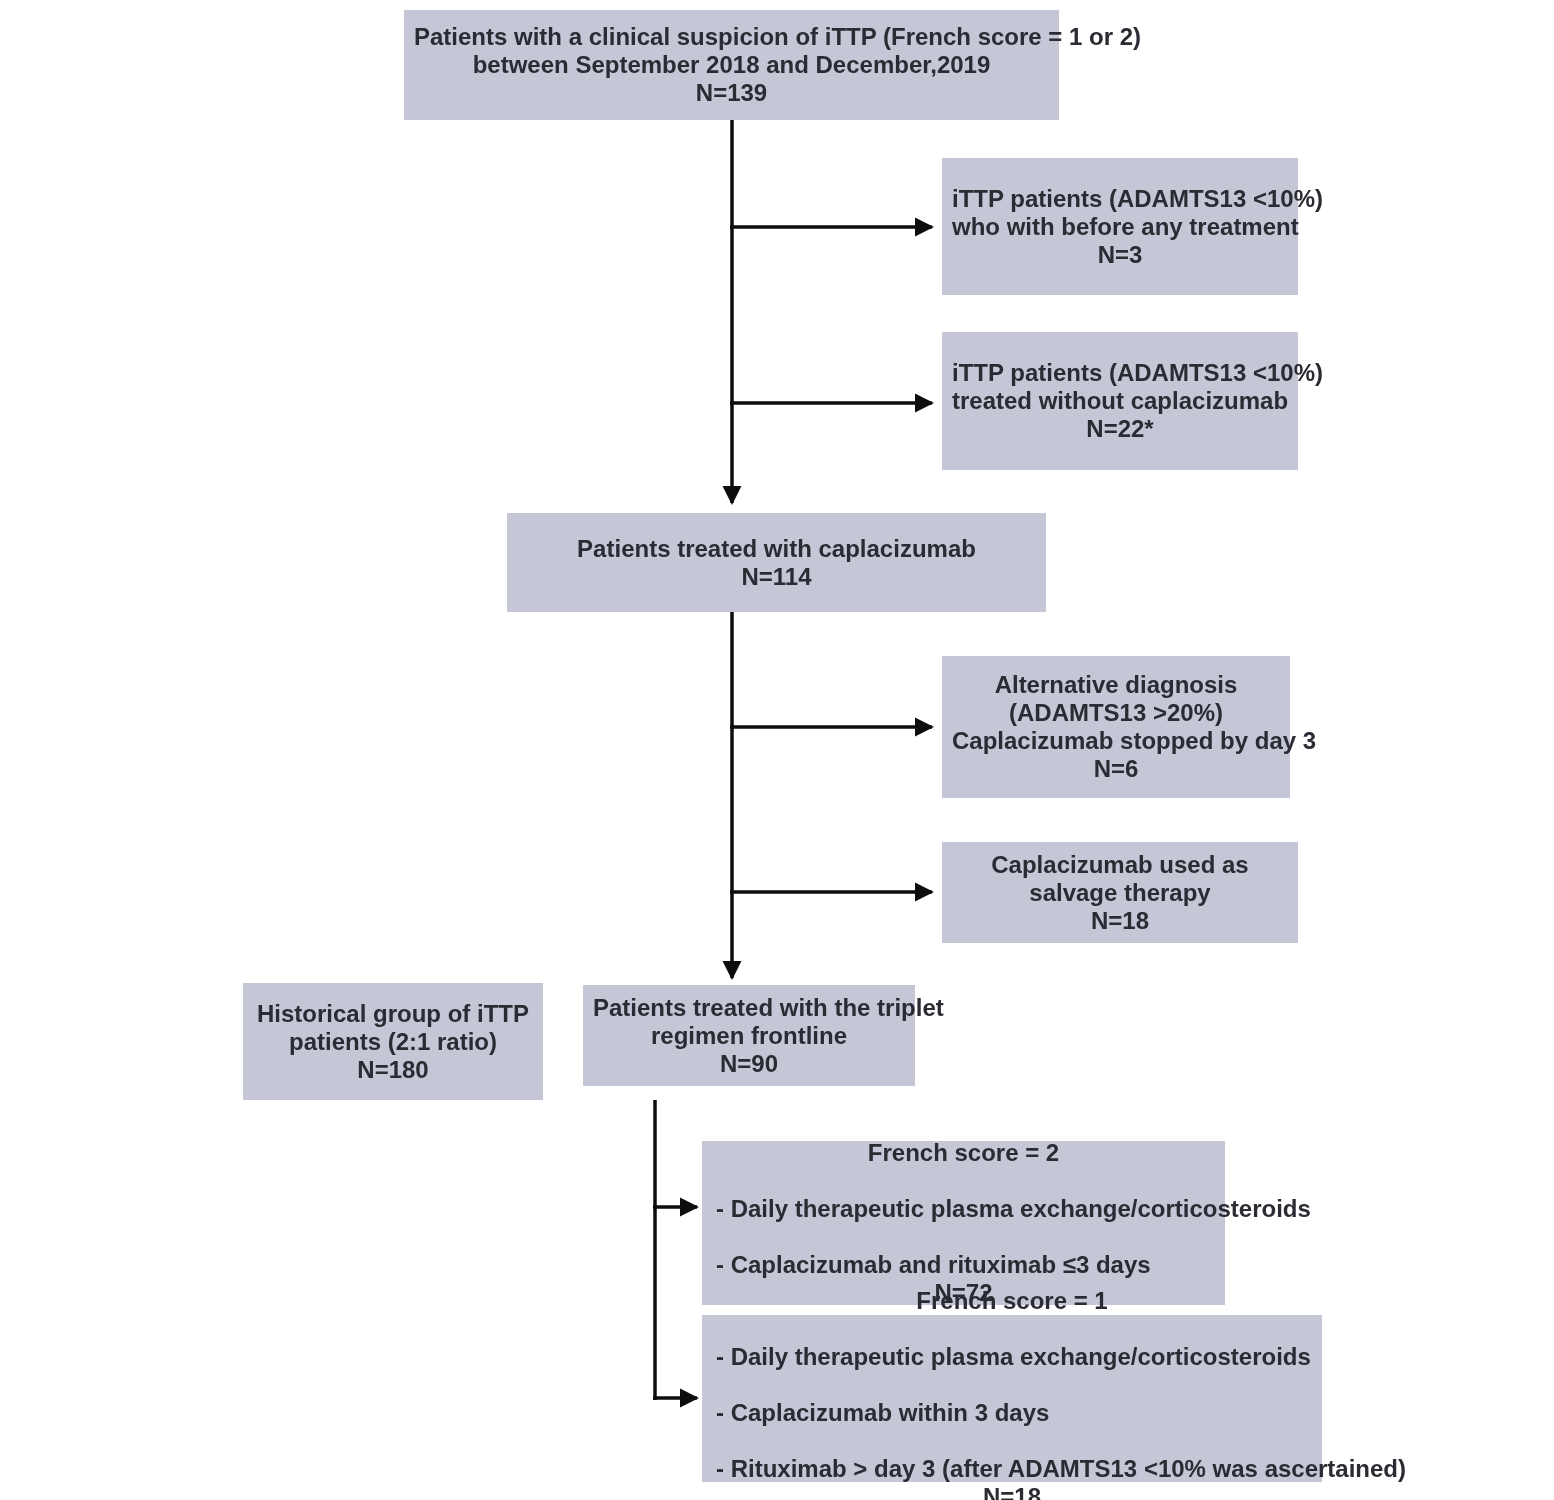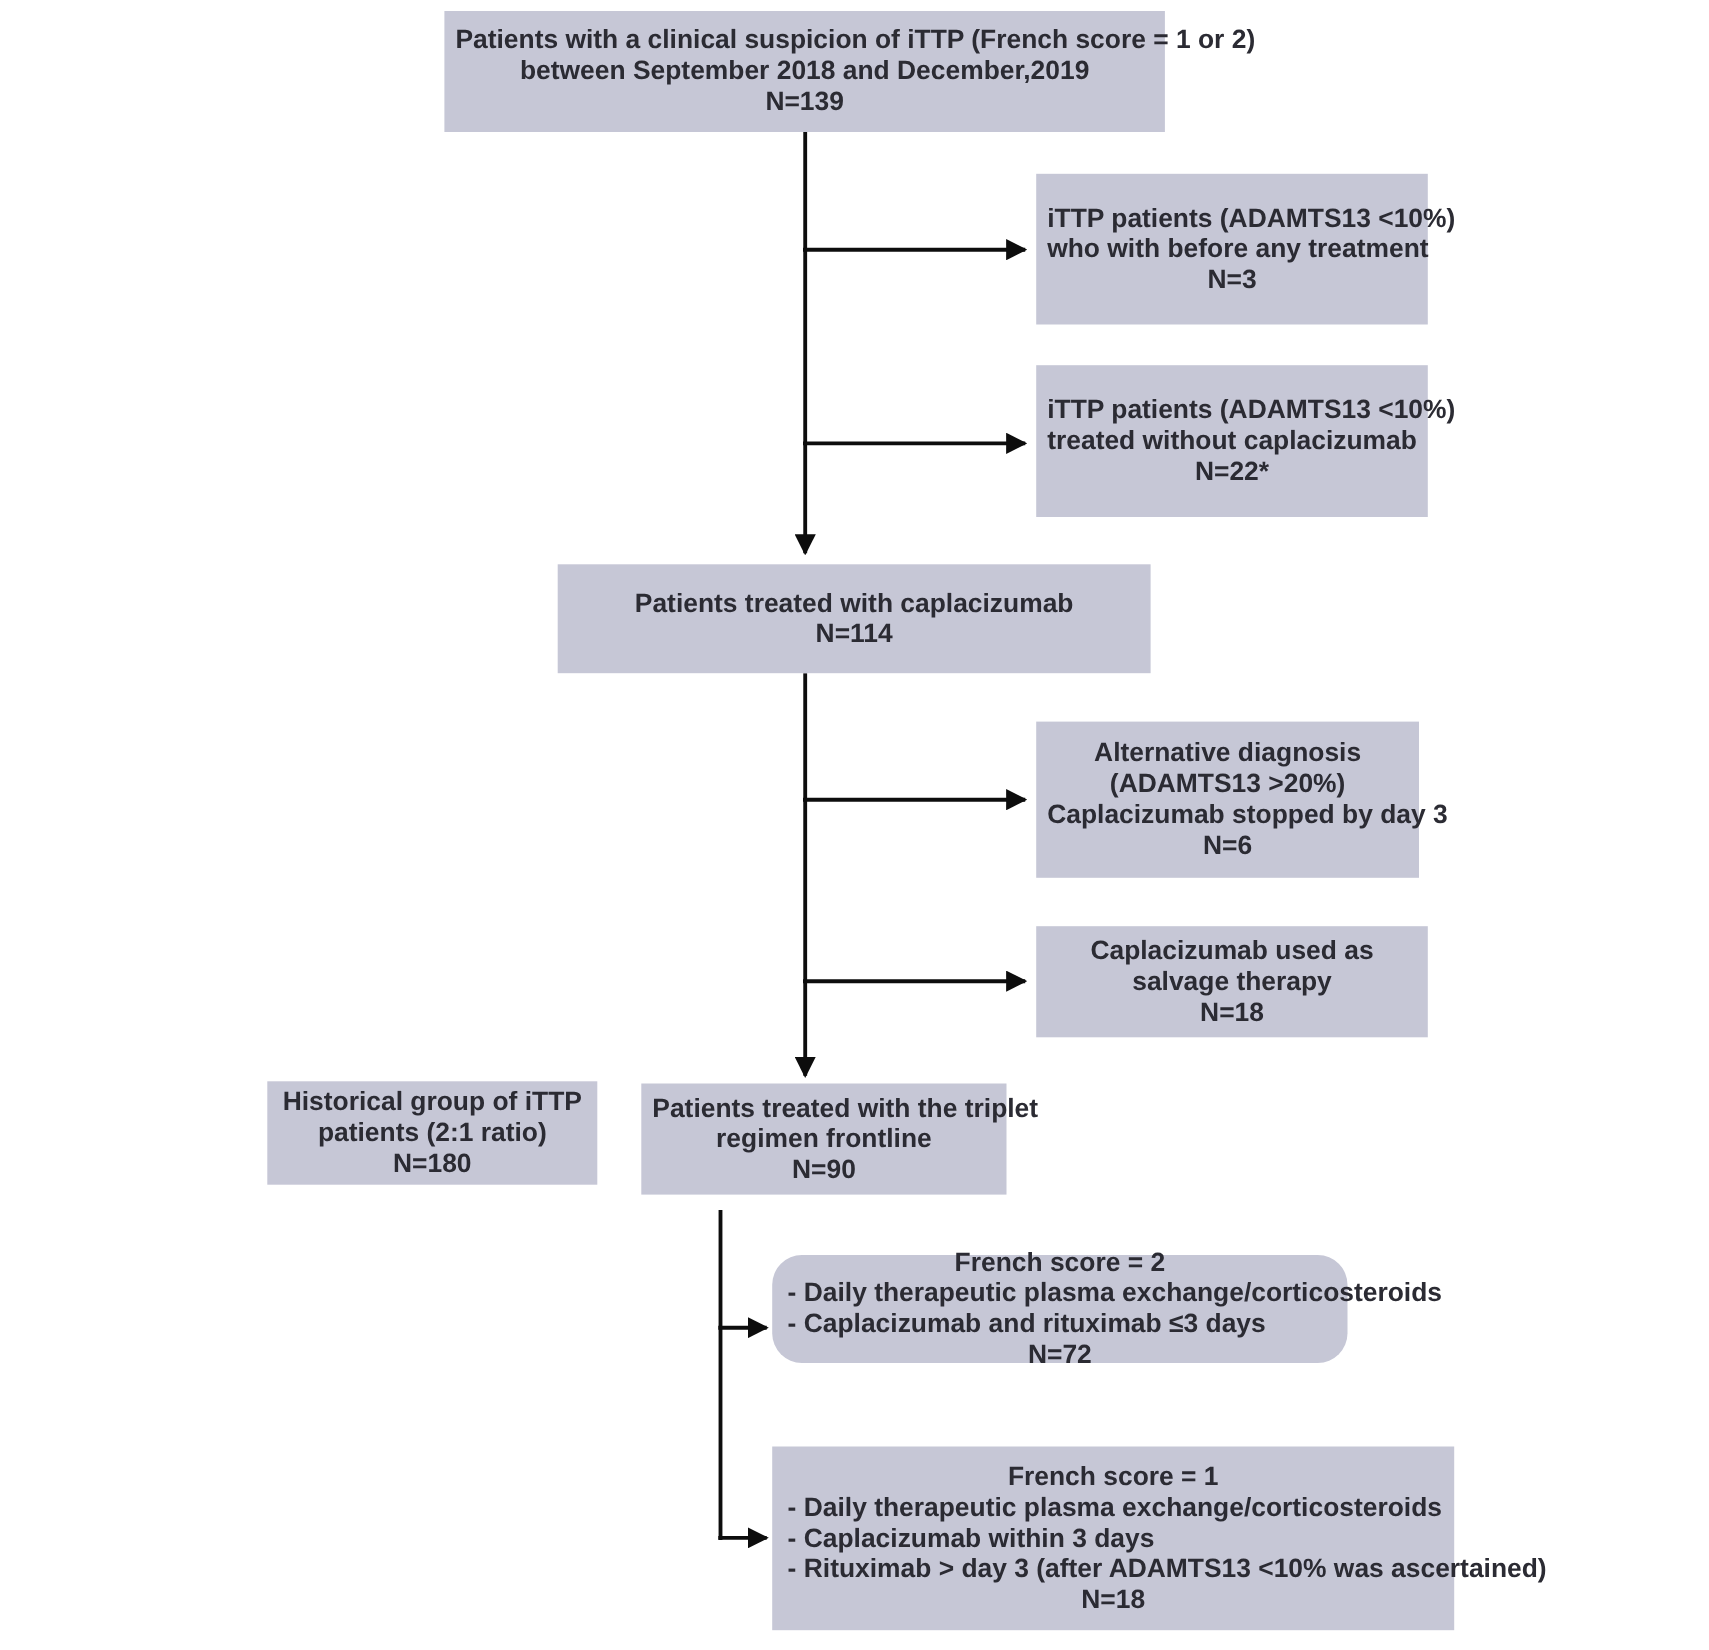--- a/index.html
+++ b/index.html
@@ -30,20 +30,21 @@
     font-weight: 600;
     padding: 4px 10px;
   }
   .box .line {
     text-align: center;
     white-space: nowrap;
   }
   .box .line.bullet {
     text-align: left;
     padding-left: 4px;
+    margin-top: 28px;
   }
   svg.connectors {
     position: absolute;
     left: 0; top: 0;
     width: 1554px;
     height: 1500px;
     pointer-events: none;
   }
   svg.connectors line {
     stroke: var(--arrow-color);
@@ -111,33 +112,33 @@
     <div class="line">Caplacizumab stopped by day 3</div>
     <div class="line">N=6</div>
   </div>
 
   <div class="box" style="left:942px; top:842px; width:356px; height:101px;">
     <div class="line">Caplacizumab used as</div>
     <div class="line">salvage therapy</div>
     <div class="line">N=18</div>
   </div>
 
-  <div class="box" style="left:243px; top:983px; width:300px; height:94px;">
+  <div class="box" style="left:243px; top:983px; width:300px; height:117px;">
     <div class="line">Historical group of iTTP</div>
     <div class="line">patients (2:1 ratio)</div>
     <div class="line">N=180</div>
   </div>
 
   <div class="box" style="left:583px; top:985px; width:332px; height:101px;">
     <div class="line">Patients treated with the triplet</div>
     <div class="line">regimen frontline</div>
     <div class="line">N=90</div>
   </div>
 
-  <div class="box" style="left:702px; top:1141px; width:523px; height:98px;border-radius:27px;">
+  <div class="box" style="left:702px; top:1141px; width:523px; height:164px;">
     <div class="line">French score = 2</div>
     <div class="line bullet">- Daily therapeutic plasma exchange/corticosteroids</div>
     <div class="line bullet">- Caplacizumab and rituximab ≤3 days</div>
     <div class="line">N=72</div>
   </div>
 
   <div class="box" style="left:702px; top:1315px; width:620px; height:167px;">
     <div class="line">French score = 1</div>
     <div class="line bullet">- Daily therapeutic plasma exchange/corticosteroids</div>
     <div class="line bullet">- Caplacizumab within 3 days</div>

